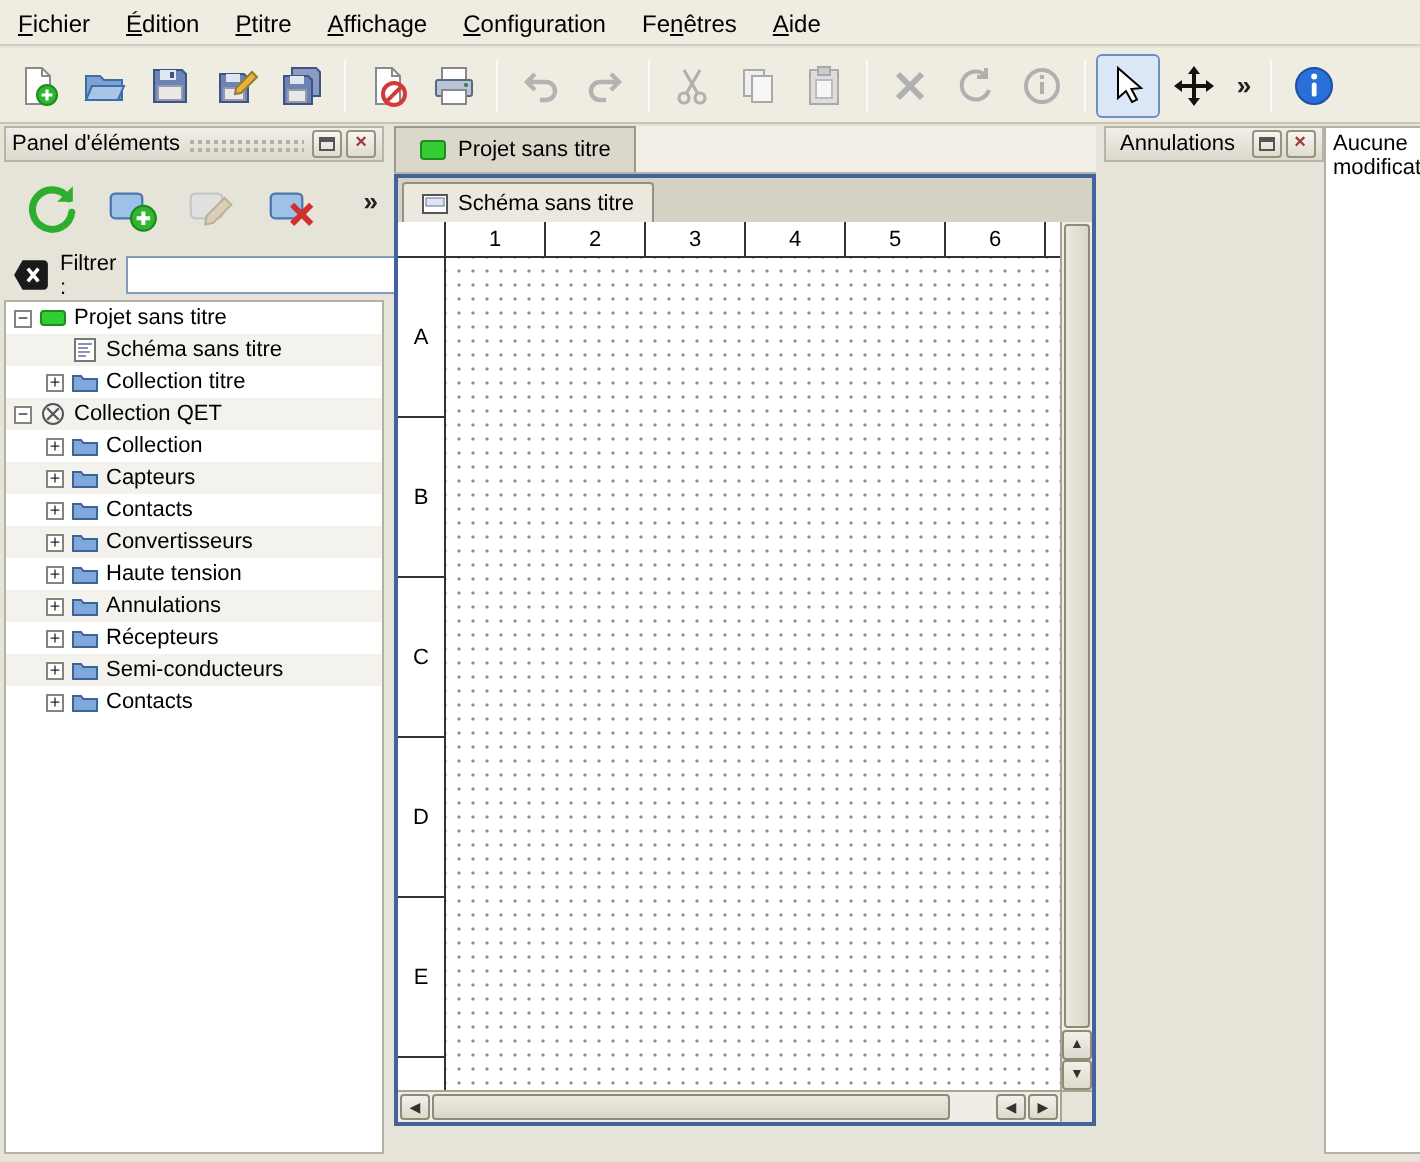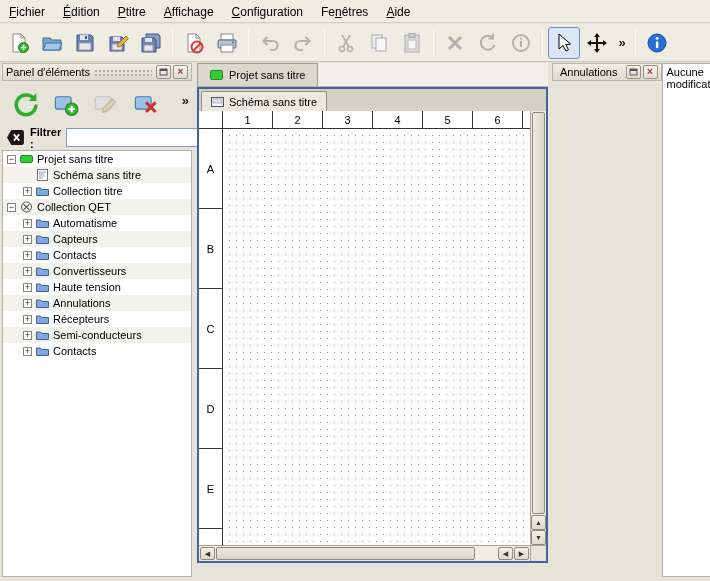--- a/index.html
+++ b/index.html
@@ -40,21 +40,21 @@
 
   
   .dock-left { position:absolute; left:2px; top:63px; width:190px; bottom:4px; display:flex; flex-direction:column; }
   .panel-toolbar { height:44px; display:flex; align-items:center; gap:4px; padding:0 5px; position:relative; }
   .pbtn { width:36px; height:36px; display:flex; align-items:center; justify-content:center;
           border:1px solid transparent; border-radius:3px; }
   .pbtn svg { width:27px; height:27px; }
   .poverflow { position:absolute; right:3px; top:12px; font-size:13px; font-weight:bold; color:#222; }
   .filter-row { height:25px; display:flex; align-items:center; gap:5px; padding:0 4px; }
   .filter-clear { width:21px; height:19px; display:flex; align-items:center; justify-content:center; }
-  .filter-label { font-size:11px;font-weight:bold; }
+  .filter-label { font-size:11px; }
   .filter-input { flex:1; height:19px; border:1px solid #7f9db9; background:#fff; font-size:11px; padding:0 3px;
                   font-family:"Liberation Sans",sans-serif; }
   .tree { flex:1; background:#fff; border:1px solid #b4b0a3; overflow:hidden; font-size:11px; }
   .trow { height:16px; display:flex; align-items:center; padding-left:4px; white-space:nowrap; }
   .trow:nth-child(even) { background:#f3f2ec; }
   .trow.lvl1 { padding-left:20px; }
   .exp { width:9px; height:9px; border:1px solid #848484; background:#fff; font-size:9px; line-height:7px;
          display:flex; align-items:center; justify-content:center; margin-right:4px; flex:0 0 auto; color:#222; }
   .exp.none { border:none; background:transparent; }
   .ticon { width:13px; height:12px; margin-right:4px; flex:0 0 auto; }
@@ -420,21 +420,21 @@
           </span>
         <span class="tlabel">Collection QET</span>
       </div>
       <div class="trow lvl1">
         <span class="exp">+</span>
         <span class="ticon">
             <svg viewBox="0 0 13 11">
               <path d="M0.5 2.5 h4 l1.2 1.5 h6.8 v6 h-12 z" fill="#7fa8dc" stroke="#3c6496"></path>
             </svg>
           </span>
-        <span class="tlabel">Automatisme</span>
+        <span class="tlabel">Collection</span>
       </div>
       <div class="trow lvl1">
         <span class="exp">+</span>
         <span class="ticon">
             <svg viewBox="0 0 13 11">
               <path d="M0.5 2.5 h4 l1.2 1.5 h6.8 v6 h-12 z" fill="#7fa8dc" stroke="#3c6496"></path>
             </svg>
           </span>
         <span class="tlabel">Capteurs</span>
       </div>

